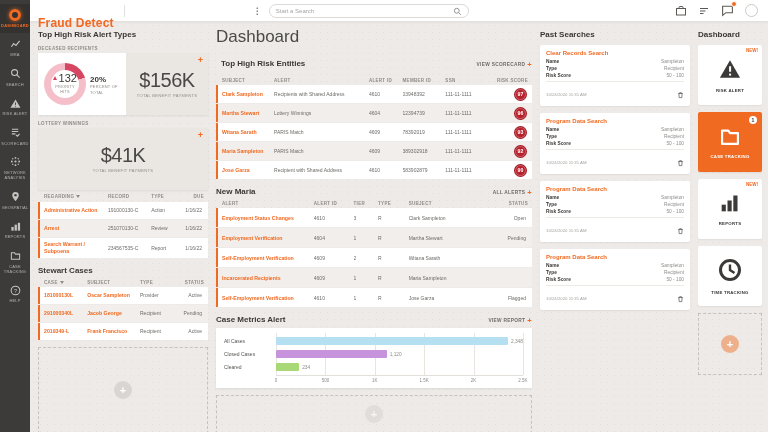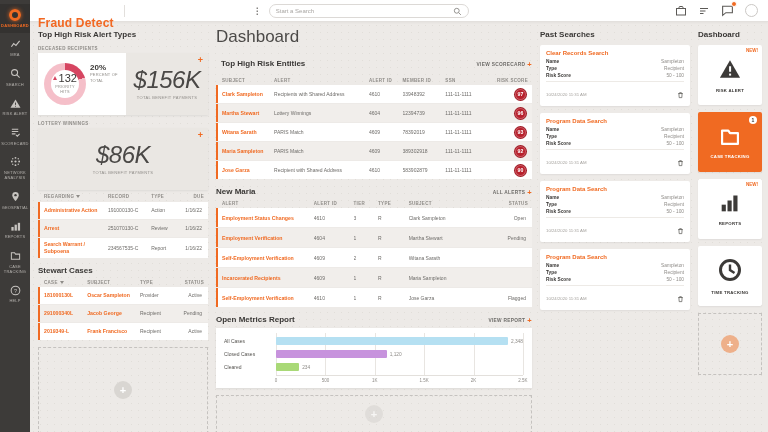--- a/index.html
+++ b/index.html
@@ -47,26 +47,26 @@
   .plus-sm { color:#f06a22; font-size:7.5px; font-weight:bold; line-height:1; }
 
   
   .atcard { display:flex; height:62px; margin-bottom:2px; box-shadow:0 1px 2px rgba(0,0,0,.07); }
   .at-left { width:88px; background:#fff; display:flex; padding:5px 3px 4px 6px; }
   .donut { width:42px; height:42px; border-radius:50%; position:relative; margin-top:5px; flex-shrink:0; }
   .hole { position:absolute; inset:7px; background:#fff; border-radius:50%; display:flex; flex-direction:column; align-items:center; justify-content:center; }
   .hits { display:flex; align-items:center; gap:1.5px; font-size:11px; color:#3a3836; line-height:1; }
   .up { width:0; height:0; border-left:2.5px solid transparent; border-right:2.5px solid transparent; border-bottom:4.5px solid #d64561; }
   .hits-label { font-size:3.8px; color:#8f8c88; text-align:center; width:26px; line-height:1.35; letter-spacing:.2px; margin-top:1px; }
-  .pct { margin-left:4px; margin-top:5px; }
+  .pct { margin-left:4px; margin-top:17px; }
   .pct-num { font-size:8px; font-weight:bold; color:#3a3836; }
   .pct-label { font-size:4px; color:#8f8c88; width:30px; line-height:1.4; letter-spacing:.2px; }
   .at-right { flex:1; background:#eae7e3; position:relative; display:flex; flex-direction:column; align-items:center; justify-content:center; }
   .at-plus { position:absolute; top:2px; right:5px; color:#f06a22; font-size:9px; font-weight:bold; cursor:pointer; }
-  .amount { font-size:24px; color:#4a4846; letter-spacing:-.5px; line-height:1;font-style:italic; }
+  .amount { font-size:20px; color:#4a4846; letter-spacing:-.5px; line-height:1; }
   .amount-label { font-size:4px; color:#8f8c88; margin-top:3px; letter-spacing:.35px; }
 
   
   .thead { display:flex; padding:0 4px 0 6px; margin:2px 0 2px; }
   .th { font-size:4.5px; font-weight:bold; color:#8f8c88; letter-spacing:.3px; display:flex; align-items:center; gap:2px; }
   .caret { width:0; height:0; border-left:2px solid transparent; border-right:2px solid transparent; border-top:3px solid #8f8c88; }
   .trow { display:flex; align-items:center; background:#fff; border-left:2px solid #f06a22; margin-bottom:1px; padding:0 4px; cursor:pointer; }
   .trow.alt { background:#f1eeeb; }
   .c { font-size:5px; color:#6e6c69; overflow:hidden; white-space:nowrap; text-overflow:ellipsis; padding-right:2px; }
   .link { color:#f06a22; font-weight:bold; font-size:5.2px; }
@@ -288,21 +288,21 @@
             <span class="at-plus">+</span>
             <div class="amount">$156K</div>
             <div class="amount-label">TOTAL BENEFIT PAYMENTS</div>
           </div>
         </div>
 
         <div class="mini">LOTTERY WINNINGS</div>
         <div class="atcard">
           <div class="at-right">
             <span class="at-plus">+</span>
-            <div class="amount">$86K</div>
+            <div class="amount">$41K</div>
             <div class="amount-label">TOTAL BENEFIT PAYMENTS</div>
           </div>
         </div>
 
         <div class="rq">
           <div class="thead">
             <span class="th rq1">
                 <span>REGARDING</span>
                 <span class="caret"></span>
               </span>
@@ -489,21 +489,21 @@
             <span class="c a1 link">Self-Employment Verification</span>
             <span class="c a2">4610</span>
             <span class="c a3">1</span>
             <span class="c a4">R</span>
             <span class="c a5">Jose Garza</span>
             <span class="c a6">Flagged</span>
           </div>
         </div>
 
         <div class="sec-head">
-          <span class="h-sec" style="margin:0;">Open Metrics Report</span>
+          <span class="h-sec" style="margin:0;">Case Metrics Alert</span>
           <span class="sec-action">
               <span>VIEW REPORT</span>
               <span class="plus-sm">+</span>
             </span>
         </div>
         <div class="chart-card">
           <div class="chart-body">
             <div class="chart-labels">
               <div class="clabel">All Cases</div>
               <div class="clabel">Closed Cases</div>

